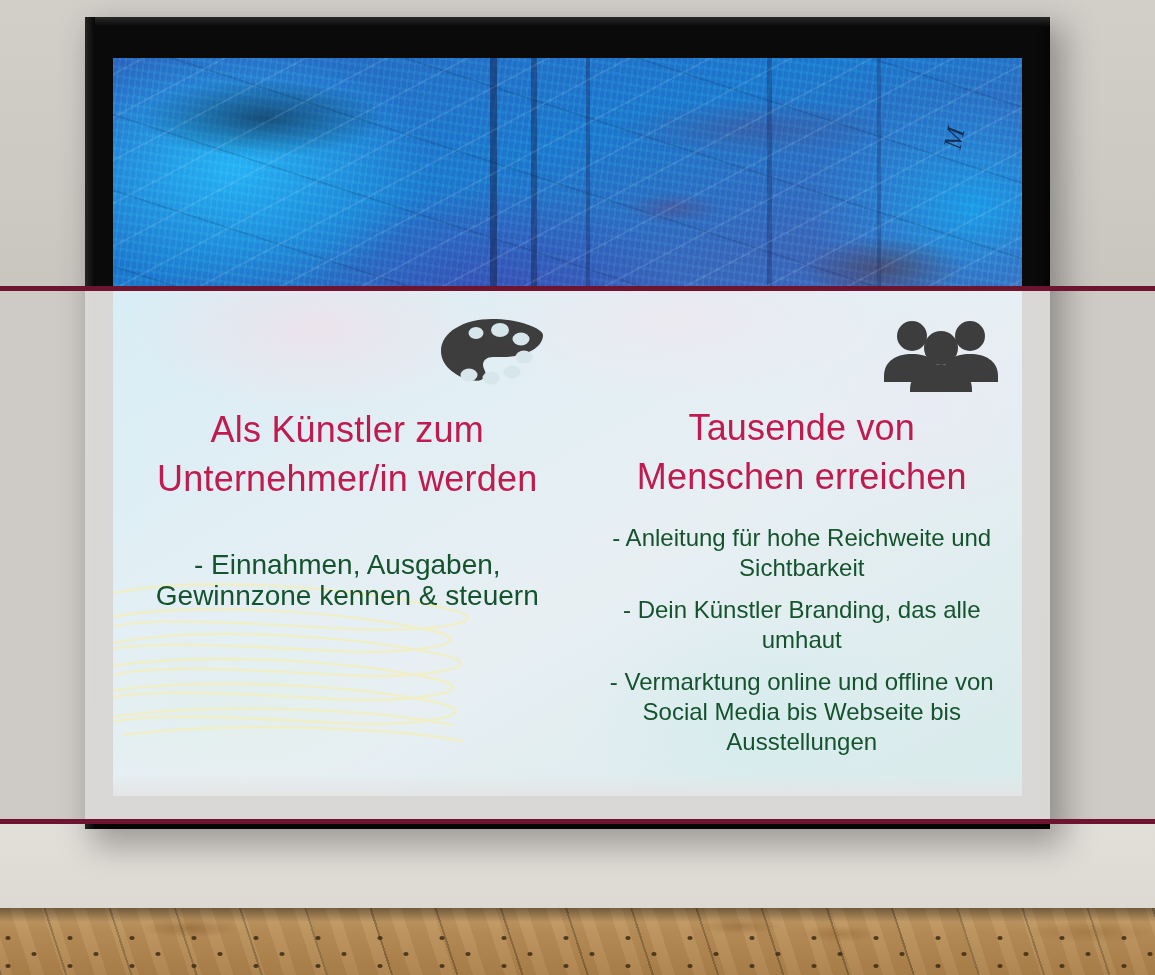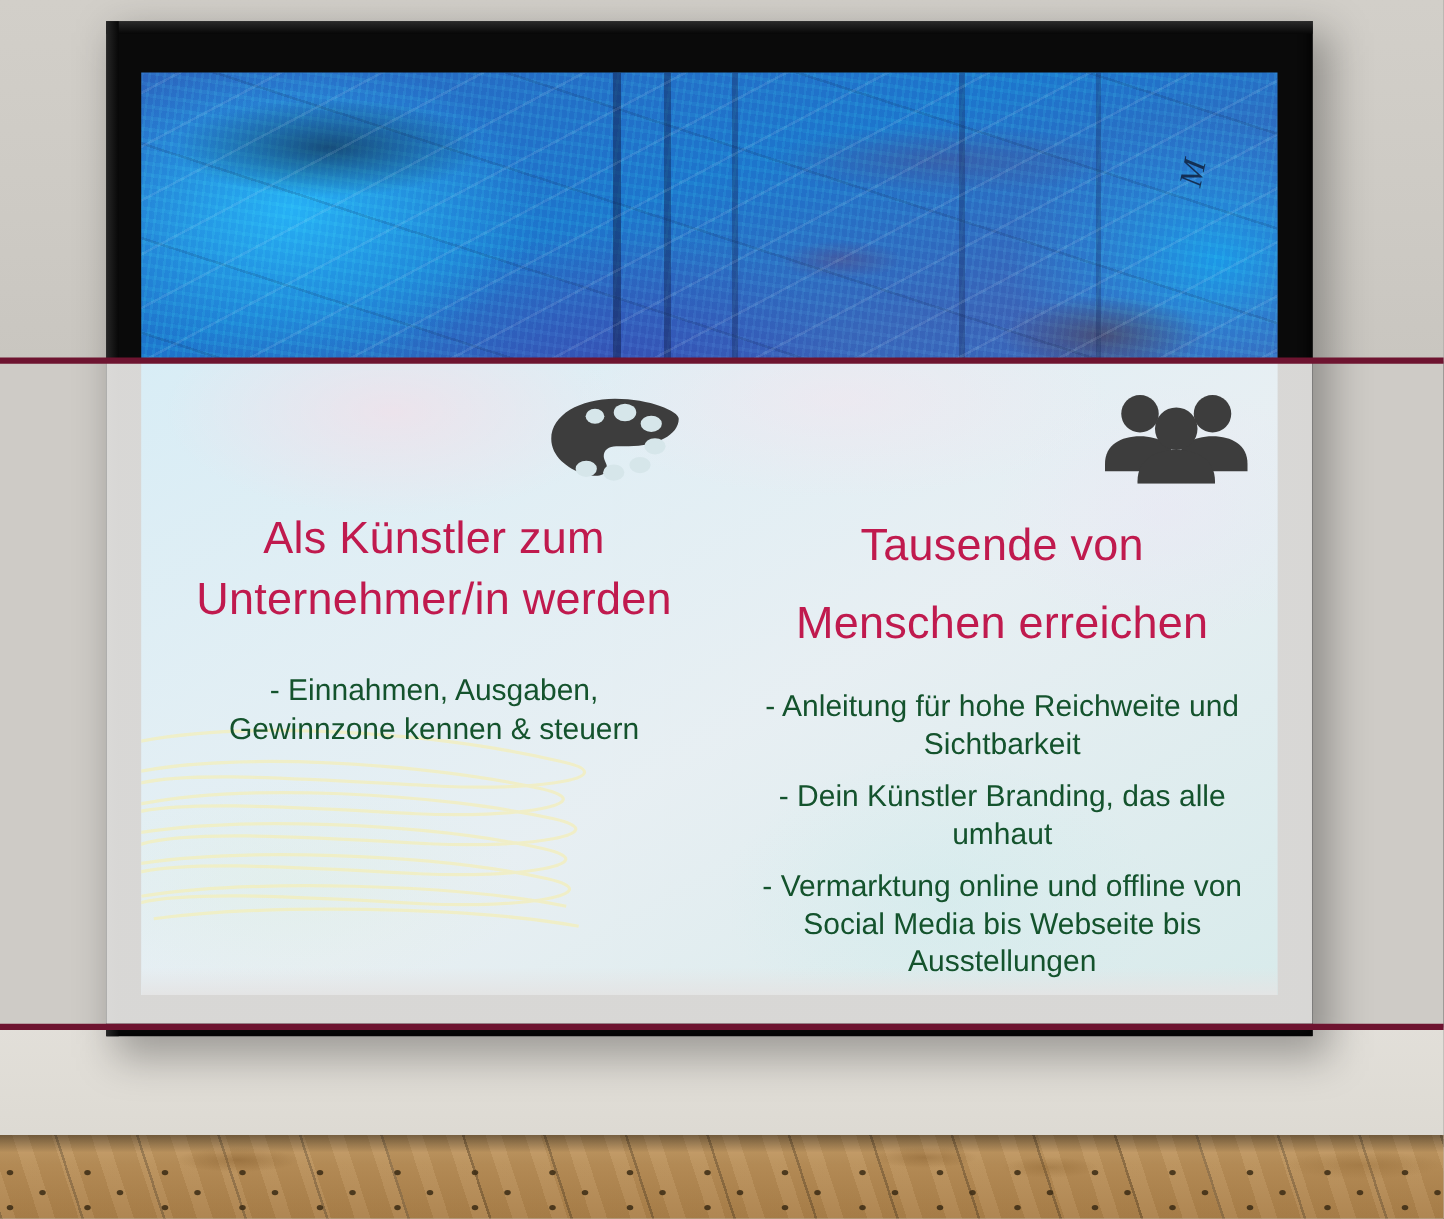--- a/index.html
+++ b/index.html
@@ -113,24 +113,24 @@
   .col{flex:1;display:flex;flex-direction:column;align-items:flex-end;}
   .col.left{padding:22px 36px 0 36px;}
   .col.right{padding:22px 22px 0 22px;}
 
   .icon-wrap{height:86px;display:flex;align-items:center;justify-content:center;margin-bottom:4px;}
   .icon-wrap svg{display:block;}
 
   .col h2{margin:0;font-weight:400;color:#c01a4e;text-align:center;
     letter-spacing:.2px;}
   .col.left h2{font-size:36px;line-height:49px;margin-top:4px;}
-  .col.right h2{font-size:36px;line-height:62px;margin-top:14px;}
+  .col.right h2{font-size:36px;line-height:49px;margin-top:2px;}
 
   .bullets{margin:0;padding:0;list-style:none;text-align:center;color:#14532d;}
-  .col.left .bullets{font-size:24px;line-height:31px;margin-top:34px;}
+  .col.left .bullets{font-size:28px;line-height:31px;margin-top:46px;}
   .col.right .bullets{font-size:24px;line-height:30px;margin-top:22px;}
   .bullets li{margin-bottom:14px;}
   .col.right .bullets li{margin-bottom:12px;}
 </style>
 </head>
 <body>
 
 <div id="stage">
 
   <div class="wall-upper"></div>

